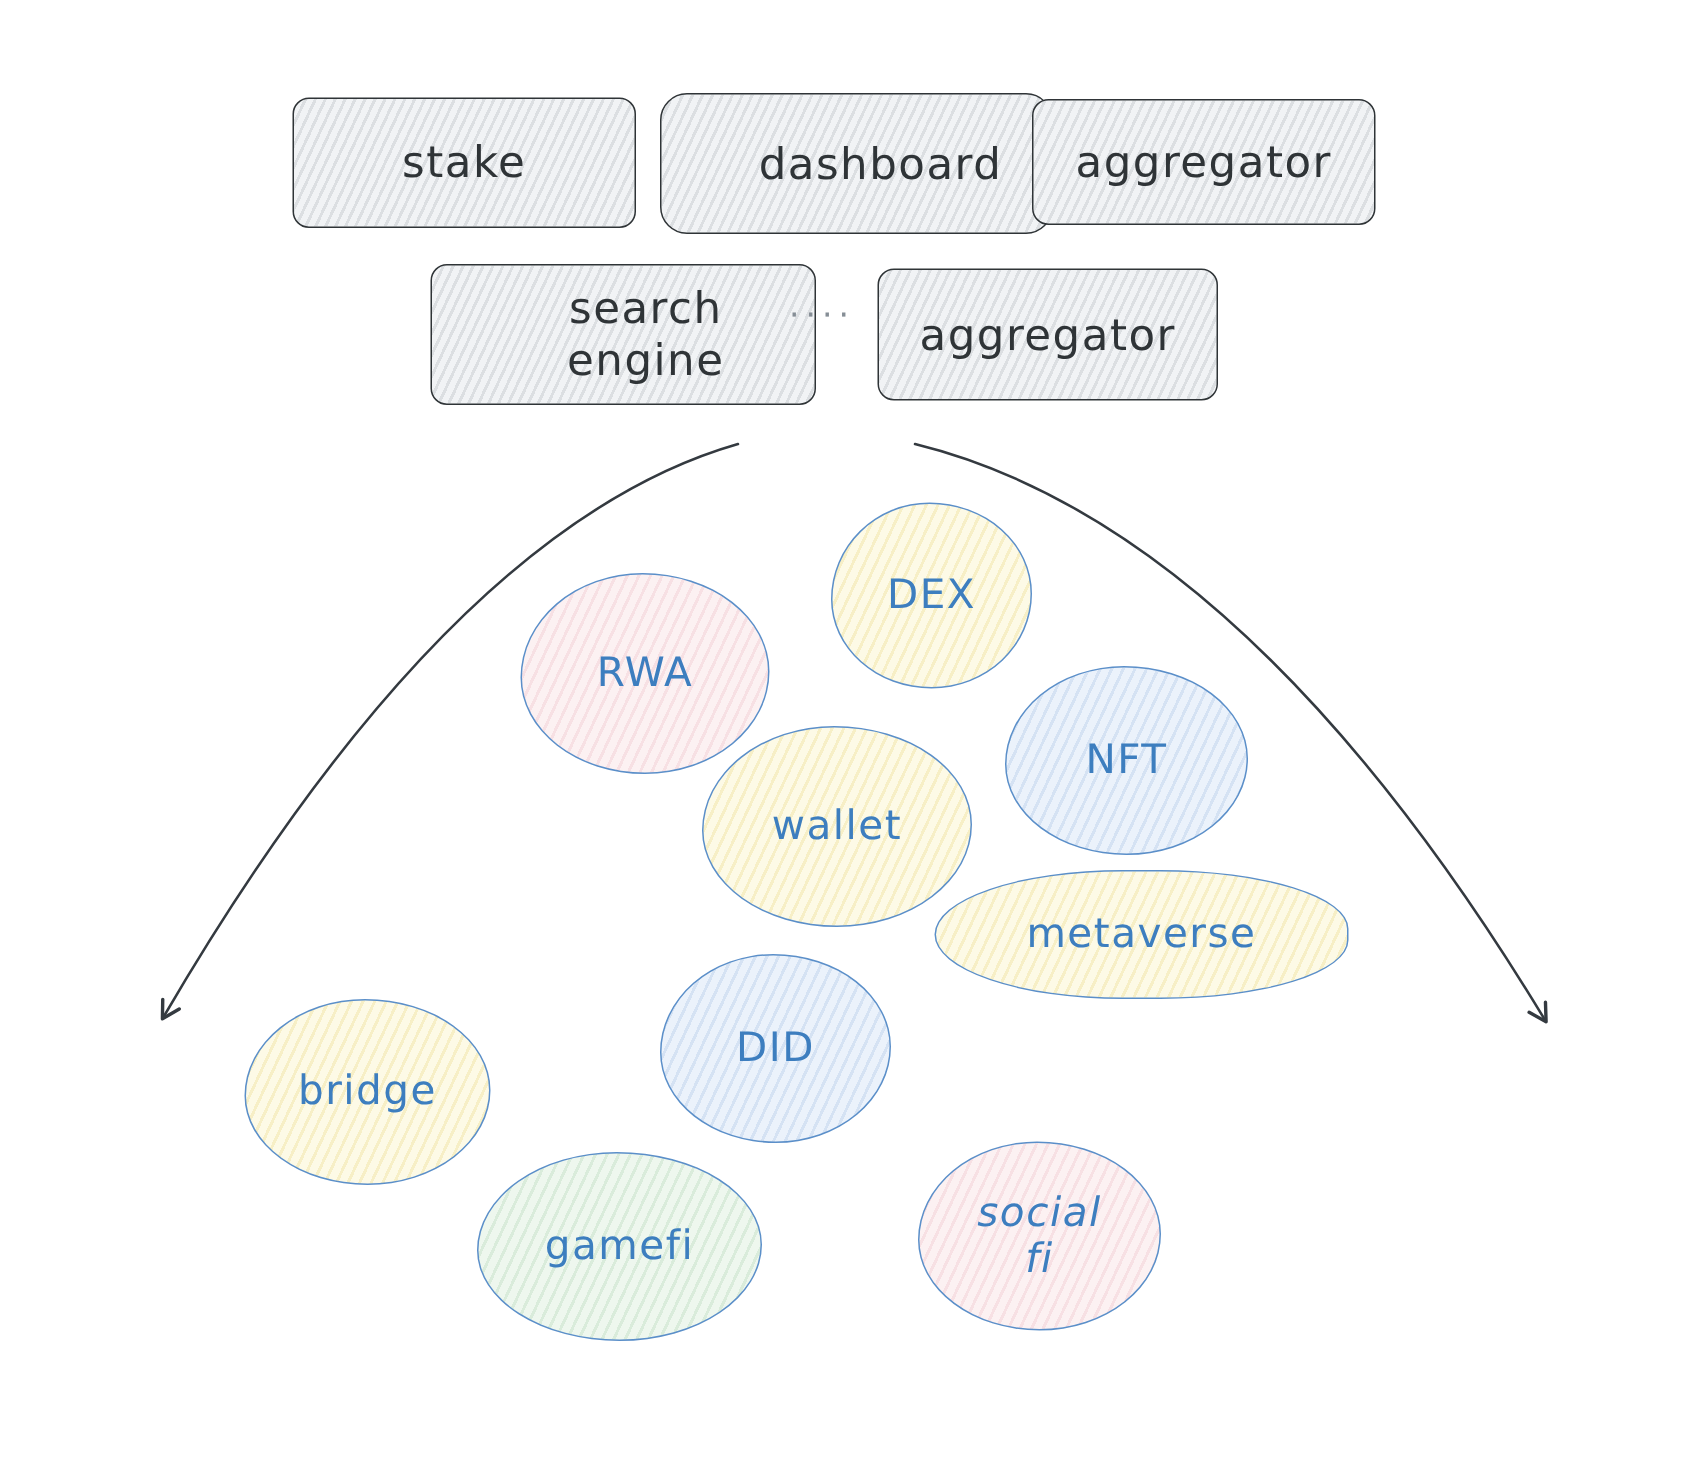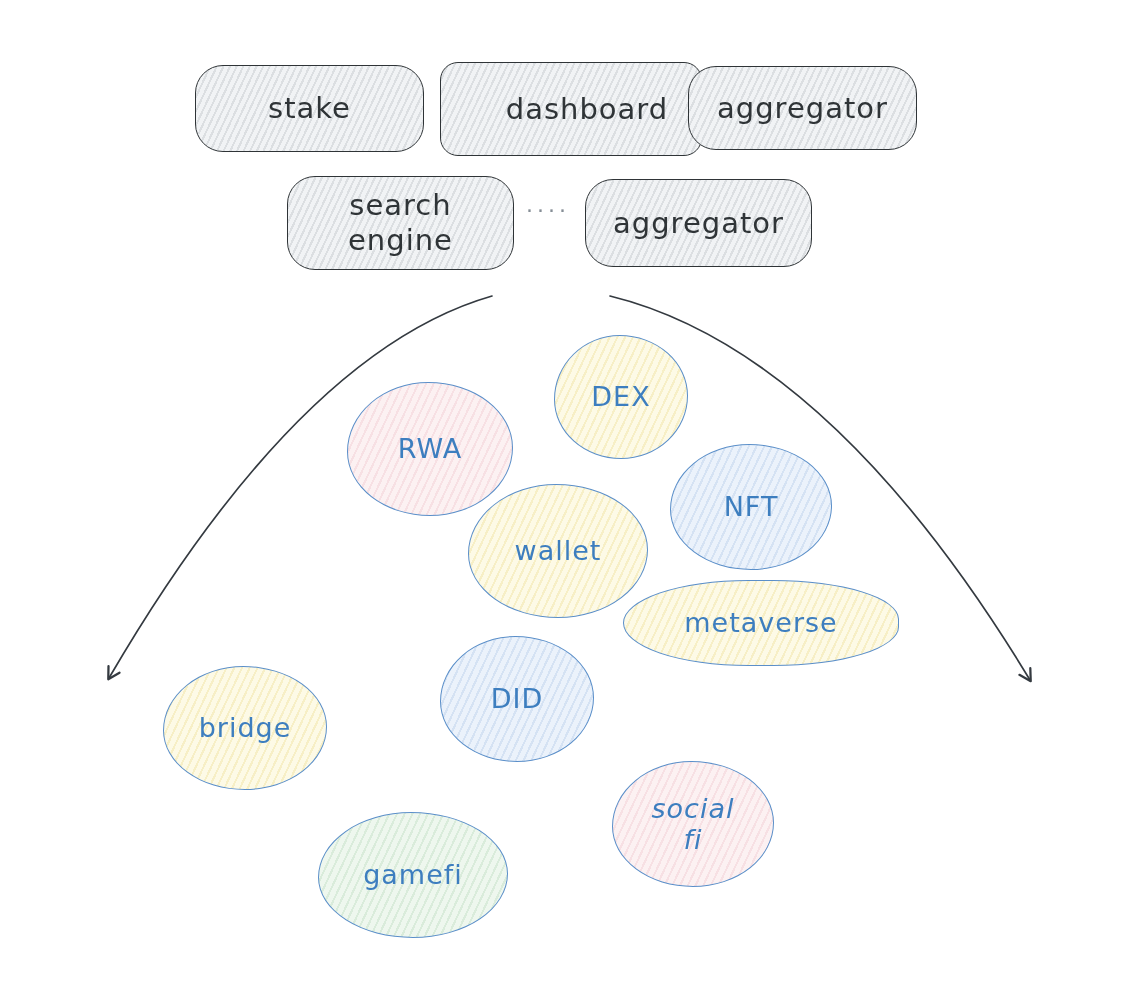--- a/index.html
+++ b/index.html
@@ -12,35 +12,35 @@
     font-family: "DejaVu Sans", "Liberation Sans", sans-serif;
   }
 
   
   .hbox {
     position: absolute;
     display: flex;
     align-items: center;
     justify-content: center;
     border: 1.7px solid #2f3437;
-    border-radius: 28px;
+    border-radius: 11px;
     background:
       repeating-linear-gradient(115deg, rgba(108,117,125,0.16) 0 2px, rgba(255,255,255,0) 2px 6px),
       #f1f3f5;
     color: #2f3437;
     font-size: 29px;
     letter-spacing: 1px;
     text-align: center;
   }
   .hbox .label { white-space: pre-line; line-height: 1.2; }
 
   .box-stake       { left: 195px; top:  65px; width: 227px; height: 85px; }
   .box-dashboard   { left: 440px; top:  62px; width: 228px; height: 92px; border-radius: 18px; padding-left: 32px; }
   .box-aggregator1 { left: 688px; top:  66px; width: 227px; height: 82px; }
-  .box-search      { left: 287px; top: 176px; width: 225px; height: 92px; }
+  .box-search      { left: 287px; top: 176px; width: 225px; height: 92px; padding-left: 30px; }
   .box-aggregator2 { left: 585px; top: 179px; width: 225px; height: 86px; }
 
   .dots {
     position: absolute;
     left: 518px; top: 198px;
     width: 60px;
     text-align: center;
     color: #868e96;
     font-size: 22px;
     letter-spacing: 4px;
@@ -93,21 +93,21 @@
   .b-dex       { left: 554px; top: 335px; width: 132px; height: 122px; align-items: center; }
   .b-rwa       { left: 347px; top: 382px; width: 164px; height: 132px; }
   .b-nft       { left: 670px; top: 444px; width: 160px; height: 124px; }
   .b-wallet    { left: 468px; top: 484px; width: 178px; height: 132px; }
   .b-dao       { left: 254px; top: 527px; width: 158px; height: 132px; }
   .b-metaverse { left: 623px; top: 580px; width: 274px; height:  84px;
                  border-radius: 50% 50% 50% 50% / 55% 50% 50% 55%; }
   .b-bridge    { left: 163px; top: 666px; width: 162px; height: 122px; }
   .b-did       { left: 440px; top: 636px; width: 152px; height: 124px; }
   .b-socialfi  { left: 612px; top: 761px; width: 160px; height: 124px; font-style: italic; }
-  .b-gamefi    { left: 318px; top: 812px; width: 188px; height: 124px; text-align: center; }
+  .b-gamefi    { left: 318px; top: 768px; width: 188px; height: 124px; text-align: center; }
   .b-stable    { left: 823px; top: 717px; width: 180px; height: 128px; }
 </style>
 </head>
 <body>
 
 <div id="canvas">
 
   <div class="hbox box-stake">
     <span class="label">stake</span>
   </div>

